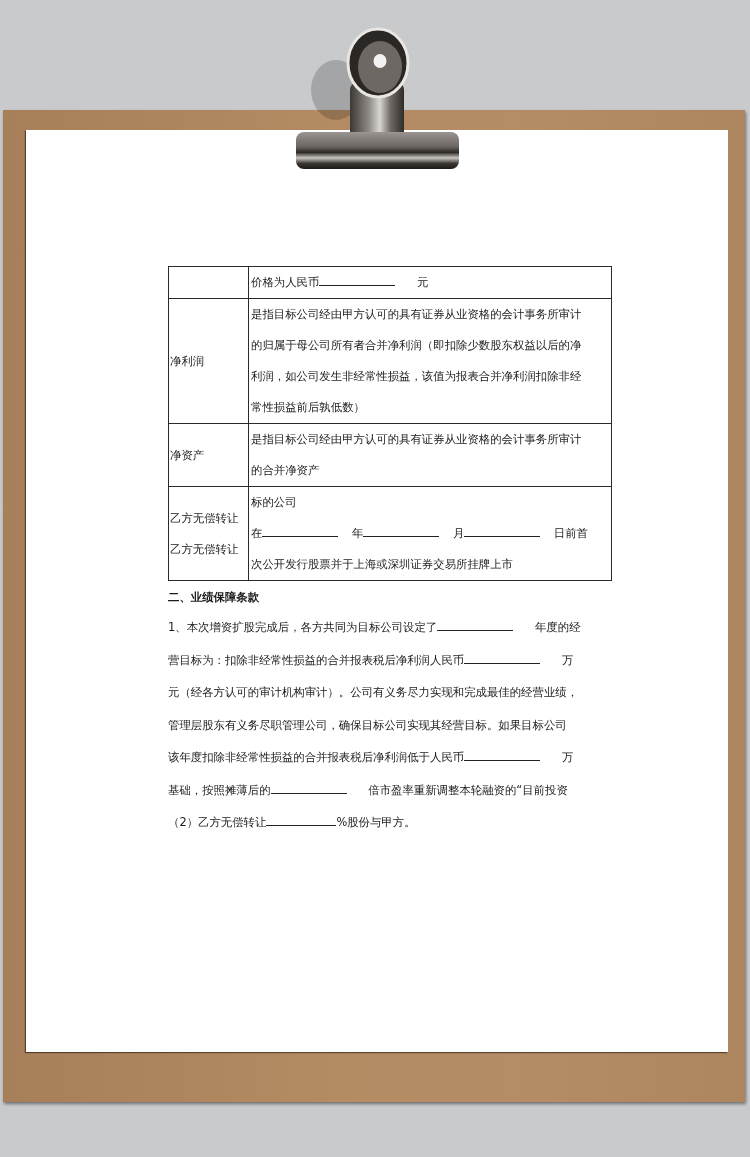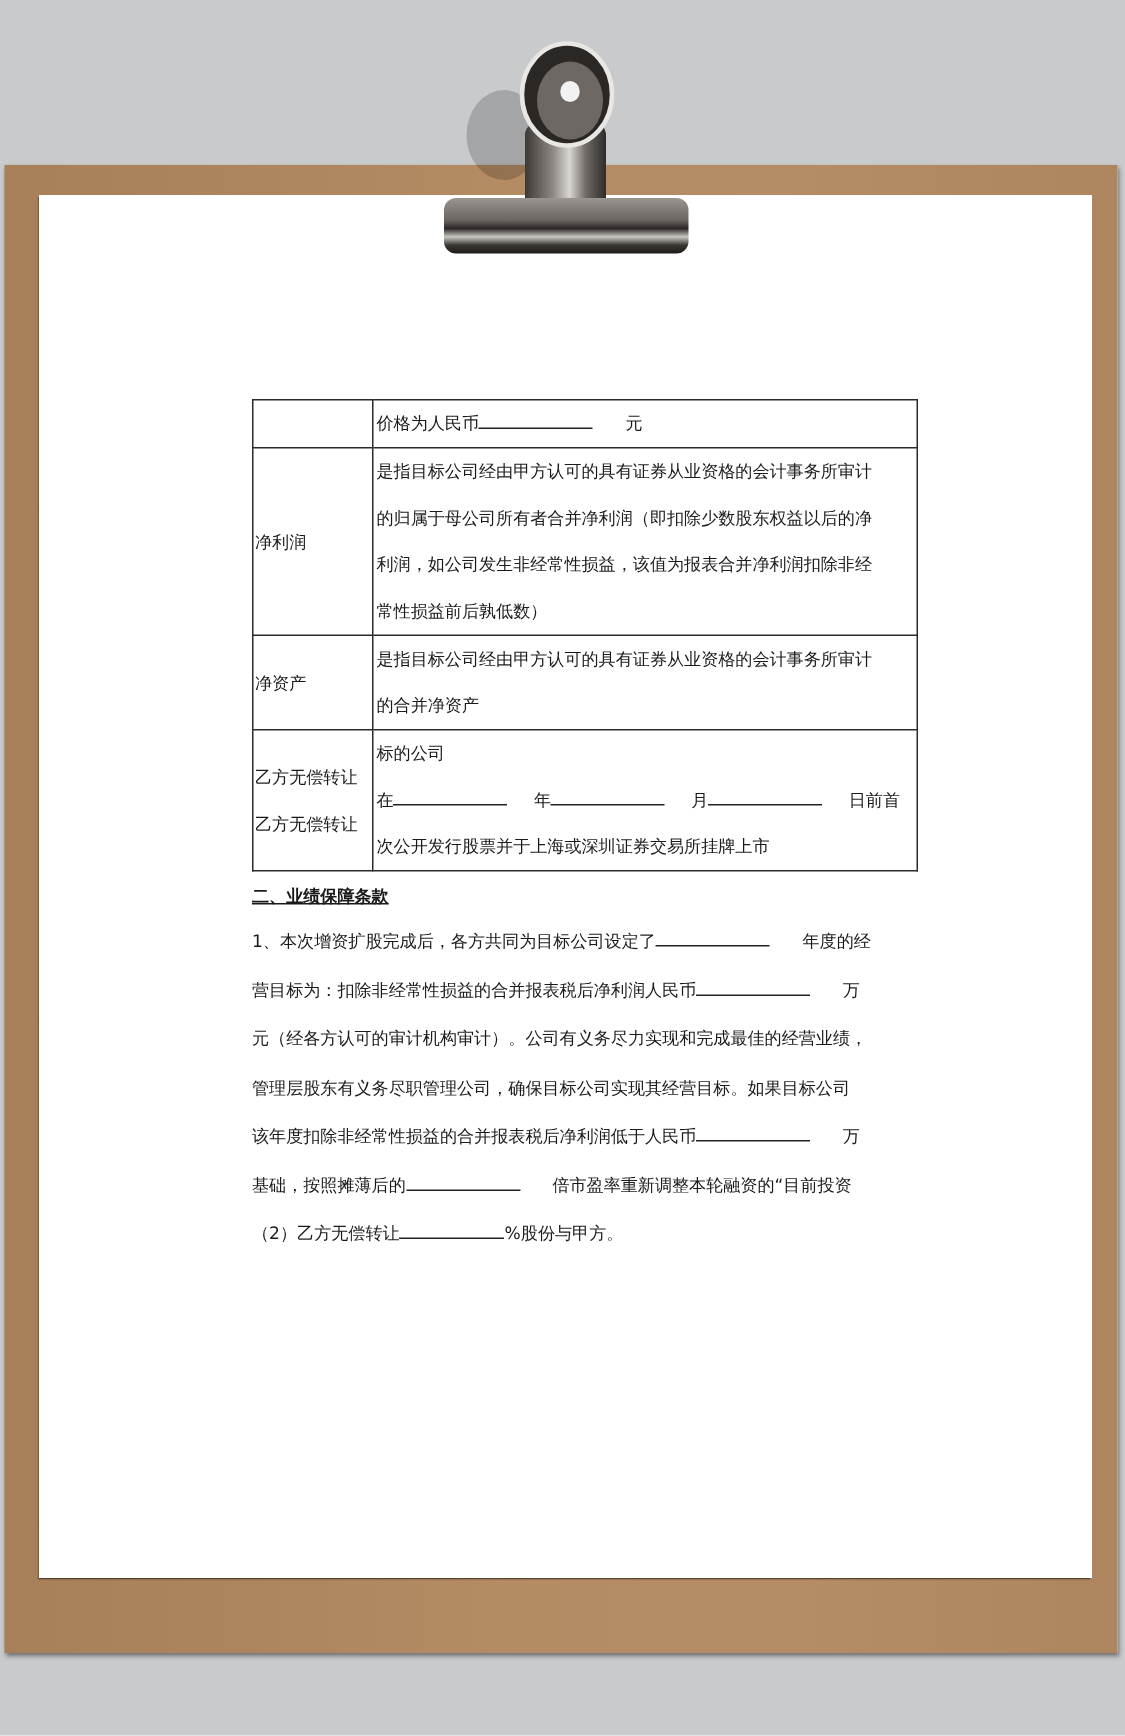--- a/index.html
+++ b/index.html
@@ -10,21 +10,21 @@
            box-shadow:1px 2px 3px rgba(0,0,0,0.45); }
   .paper { position:absolute; left:26px; top:130px; width:702px; height:922px; background:#ffffff;
            box-shadow:-1px 1px 1px rgba(0,0,0,0.5); }
   .clip { position:absolute; left:296px; top:25px; width:168px; height:145px; }
   .content { position:absolute; left:168px; top:266px; width:424px; font-size:11.4px; }
   table.terms { border-collapse:collapse; width:444px; }
   table.terms td { border:1px solid #2a2a2a; vertical-align:middle; padding:0 1px; line-height:31px; }
   table.terms td.label { width:77px;margin-top:19px; }
   table.terms td.def { padding-left:2px; }
   .blank { display:inline-block; border-bottom:1px solid #222; height:10px; vertical-align:baseline; }
-  .section-title { font-weight:bold; margin-top:6px; line-height:20px;text-decoration:underline; }
+  .section-title { font-weight:bold; margin-top:6px; line-height:20px; }
   .para { line-height:32.5px; margin:0; }
 </style>
 </head>
 <body>
 
 <div class="board"></div>
 <div class="paper"></div>
 
 <svg class="clip" viewBox="0 0 168 145">
   <defs>
@@ -81,21 +81,21 @@
       <td class="label">
         <div>乙方无偿转让</div>
         <div>乙方无偿转让</div>
       </td>
       <td class="def">
         <div>标的公司</div>
         <div style="display:flex;justify-content:space-between;">
           <span><span>在</span><span class="blank" style="width:76px"></span></span>
           <span><span>年</span><span class="blank" style="width:76px"></span></span>
           <span><span>月</span><span class="blank" style="width:76px"></span></span>
-          <span style="padding-right:10px">日前首</span>
+          <span style="padding-right:22px">日前首</span>
         </div>
         <div>次公开发行股票并于上海或深圳证券交易所挂牌上市</div>
       </td>
     </tr>
   </tbody>
     </table>
 
   <div class="section-title">二、业绩保障条款</div>
 
   <div style="margin-top:4px">

